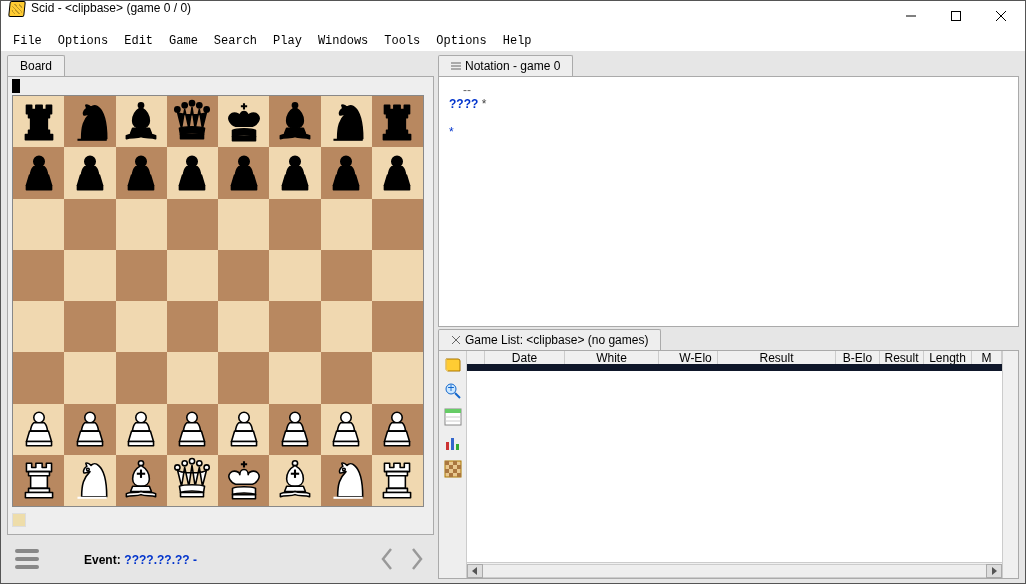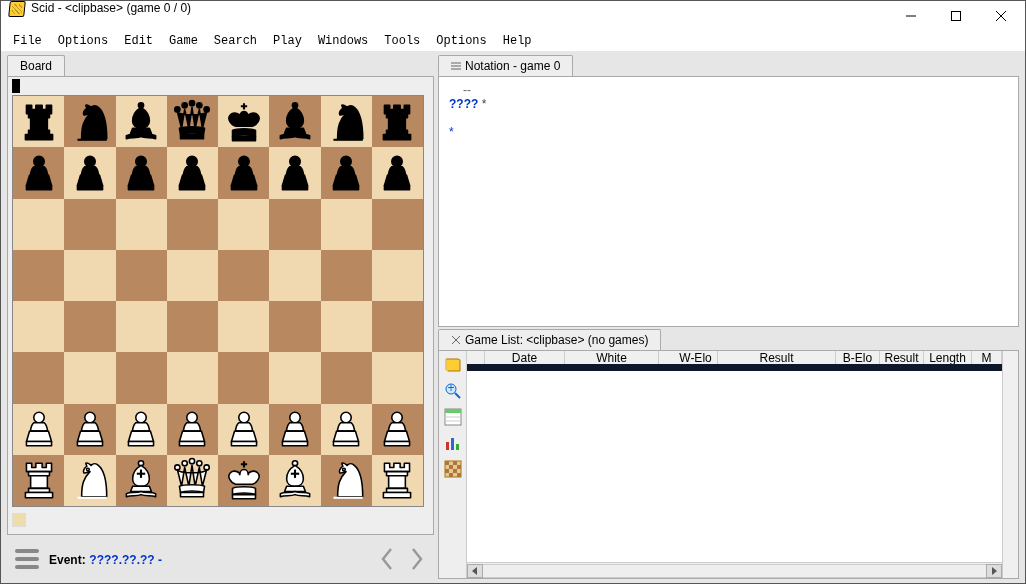--- a/index.html
+++ b/index.html
@@ -39,21 +39,21 @@
 .sq { display: flex; align-items: center; justify-content: center; position: relative; }
 .sq.light { background: #f0d8b0; }
 .sq.dark  { background: #b88860; }
 .piece-svg { width: 46px; height: 46px; }
 .progress-row { height: 14px; margin-top: 6px; display:flex; }
 .progress-row .pbar { width: 14px; height: 14px; background: #eeddaa; border:1px solid #ddd; }
 
 .bottom-bar { height: 40px; display: flex; align-items: center; padding: 4px 6px; gap: 8px; background: #e6e6e6; margin-top: 4px; }
 .hamburger { width: 28px; height: 24px; display: flex; flex-direction: column; justify-content: center; gap: 4px; padding: 0 2px; }
 .hamburger span { display: block; height: 4px; background: #888; border-radius: 2px; }
-.event-info { flex: 1; font-size: 13px; font-weight: 600; }
+.event-info { flex: 1; font-size: 13px; font-weight: 600; margin-left: 35px; }
 .event-info .lbl { color: #000; }
 .event-info .val { color: #0033cc; }
 .arrow-btn { width: 22px; height: 30px; display:flex; align-items:center; justify-content:center; color:#999; }
 .arrow-btn svg { width:16px; height:24px; stroke:#999; stroke-width:2.5; fill:none; }
 
 
 .notation-body { background: #fff; border: 1px solid #aaa; flex: 1; padding: 6px 10px; font-size: 12px; }
 .notation-body .line1 { color: #666; }
 .notation-body .line2 { color: #0033cc; font-weight: bold; }
 .notation-body .line2 .ast { color: #444; font-weight: normal; }

